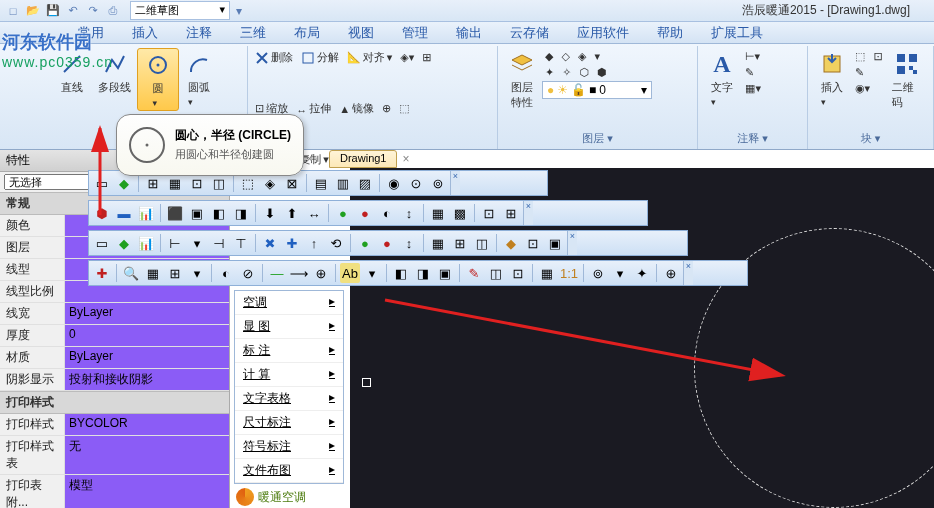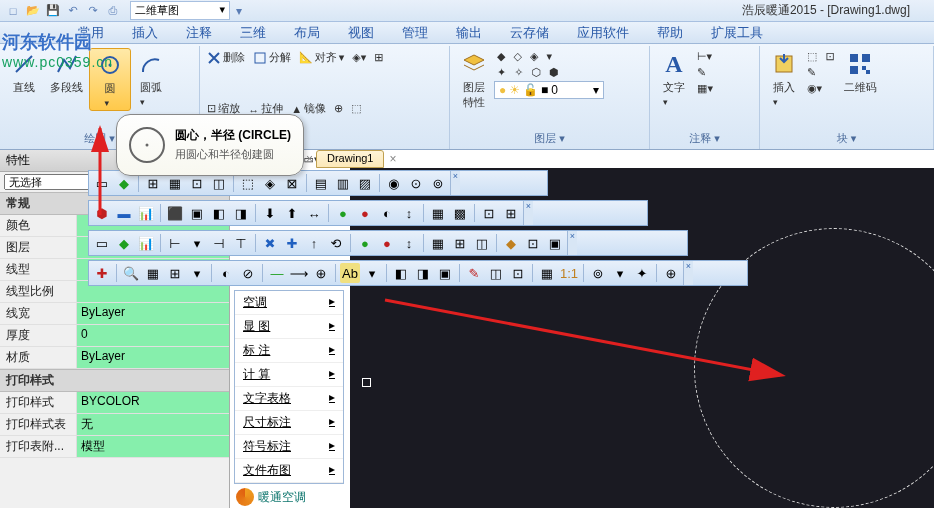--- a/index.html
+++ b/index.html
@@ -29,47 +29,47 @@
 .small-btn .sicn { width: 14px; height: 14px; display: inline-block; }
 
 .tooltip { position: absolute; top: 114px; left: 116px; background: linear-gradient(#fefefe, #f8f8f0); border: 1px solid #888; border-radius: 14px; padding: 12px 12px; display: flex; gap: 10px; z-index: 100; box-shadow: 2px 2px 5px rgba(0,0,0,0.2); }
 .tooltip .ticn { width: 36px; height: 36px; border: 2px solid #666; border-radius: 50%; position: relative; }
 .tooltip .ticn::after { content: ""; position: absolute; width: 3px; height: 3px; background: #666; border-radius: 50%; top: 50%; left: 50%; transform: translate(-50%,-50%); }
 .tooltip .ttitle { font-weight: bold; font-size: 12px; }
 .tooltip .tdesc { font-size: 11px; color: #555; margin-top: 3px; }
 
 .doc-tabs { position: absolute; top: 150px; left: 235px; height: 18px; display: flex; z-index: 5; }
 .doc-tab { background: linear-gradient(#fce8b8, #f8d478); border: 1px solid #c0a050; padding: 1px 10px; font-size: 11px; border-radius: 3px 3px 0 0; margin-right: 2px; }
-.doc-tab.active { background: linear-gradient(#fff4d8, #fce8b8); }
+.doc-tab.active { background: linear-gradient(#fff4d8, #fce8b8); margin-left: 13px; }
 
 .propside { position: absolute; top: 150px; left: 0; width: 230px; background: #f0f0f0; border-right: 1px solid #aaa; height: 358px; overflow: hidden; }
 .propside .phead { background: linear-gradient(#e4e4e4, #d0d0d0); padding: 2px 6px; font-size: 12px; border-bottom: 1px solid #aaa; }
 .propside .selrow { padding: 2px 4px; }
 .propside .selrow select { width: 130px; font-size: 11px; }
 .propside .cathead { background: #d8d8d8; padding: 2px 6px; font-size: 12px; font-weight: bold; color: #333; border-top: 1px solid #bbb; border-bottom: 1px solid #bbb; }
 .propside .prow { display: flex; font-size: 12px; border-bottom: 1px solid #e0e0e0; }
-.propside .prow .pk { width: 76px; padding: 2px 6px; color: #222; }
-.propside .prow .pv { flex: 1; padding: 2px 4px; background: #86efac; border-left: 1px solid #ddd; }
+.propside .prow .pk { width: 64px; padding: 2px 6px; color: #222; }
+.propside .prow .pv { flex: 1; padding: 2px 4px; background: #8b5cf6; border-left: 1px solid #ddd; }
 
 .toolstrip { position: absolute; height: 26px; background: linear-gradient(#e8f0fa, #cde0f5); border: 1px solid #8fb0d8; display: flex; align-items: center; padding: 0 3px; gap: 2px; z-index: 20; }
 .toolstrip .tb { width: 20px; height: 20px; display: inline-flex; align-items: center; justify-content: center; font-size: 13px; cursor: pointer; border-radius: 2px; }
 .toolstrip .sep { width: 1px; height: 18px; background: #9fb8d8; margin: 0 2px; }
 .ts-close { width: 10px; font-size: 9px; color: #3a6ab0; background: #d8e6f5; border-left: 1px solid #9fb8d8; align-self: stretch; display: flex; align-items: flex-start; justify-content: center; cursor: pointer; }
 
 .canvas { position: absolute; top: 168px; left: 350px; right: 0; bottom: 0; background: #1a1a22; }
 .canvas .cursor-sq { position: absolute; top: 210px; left: 12px; width: 9px; height: 9px; border: 1px solid #fff; }
 .canvas .circle { position: absolute; top: 60px; right: -40px; width: 280px; height: 280px; border: 1px dashed #ddd; border-radius: 50%; }
 
 .arrow-red { position: absolute; z-index: 60; pointer-events: none; }
 .arrow1 { top: 120px; left: 80px; }
 .arrow2 { top: 280px; left: 380px; }
 
 .side-menu { position: absolute; top: 290px; left: 234px; width: 110px; background: #fff; border: 1px solid #9fb8d8; z-index: 15; }
 .side-menu .mi { padding: 3px 8px; font-size: 12px; display: flex; justify-content: space-between; border-bottom: 1px solid #eee; cursor: pointer; text-decoration: underline; }
-.footer-icon { position: absolute; bottom: 2px; left: 236px; display:flex; align-items:center; gap:4px; font-size:12px; color:#0f766e; z-index:12;}
+.footer-icon { position: absolute; bottom: 2px; left: 236px; display:flex; align-items:center; gap:4px; font-size:12px; color:#4d7c0f; z-index:12;}
 .footer-icon .fi { width:18px; height:18px; background: conic-gradient(#f0a020, #e06010); border-radius:50%;}
 
 svg.ricn { width: 24px; height: 24px; }
 svg.sicn { width: 14px; height: 14px; }
 </style>
 </head>
 <body>
 
 <div class="titlebar">
   <div class="qat">
@@ -104,21 +104,21 @@
   <div class="tab">管理</div>
   <div class="tab">输出</div>
   <div class="tab">云存储</div>
   <div class="tab">应用软件</div>
   <div class="tab">帮助</div>
   <div class="tab">扩展工具</div>
 </div>
 
 <div class="ribbon">
 
-  <div class="rpanel" style="width:200px;">
+  <div class="rpanel" style="width:200px;margin-left:48px;">
     <div style="display:flex;">
       <div class="big-btn">
         <div class="icn">
             <svg class="ricn" viewBox="0 0 24 24">
               <line x1="4" y1="20" x2="20" y2="4" stroke="#2a5aa8" stroke-width="2"></line>
             </svg>
           </div>
         <div class="lbl">直线</div>
       </div>
       <div class="big-btn">
@@ -326,20 +326,24 @@
       <div class="pv">ByLayer</div>
     </div>
   <div class="prow">
       <div class="pk">厚度</div>
       <div class="pv">0</div>
     </div>
   <div class="prow">
       <div class="pk">材质</div>
       <div class="pv">ByLayer</div>
     </div>
+  <div class="prow">
+      <div class="pk">阴影显示</div>
+      <div class="pv">投射和接收阴影</div>
+    </div>
   <div class="cathead">打印样式</div>
   <div class="prow">
       <div class="pk">打印样式</div>
       <div class="pv">BYCOLOR</div>
     </div>
   <div class="prow">
       <div class="pk">打印样式表</div>
       <div class="pv">无</div>
     </div>
   <div class="prow">

